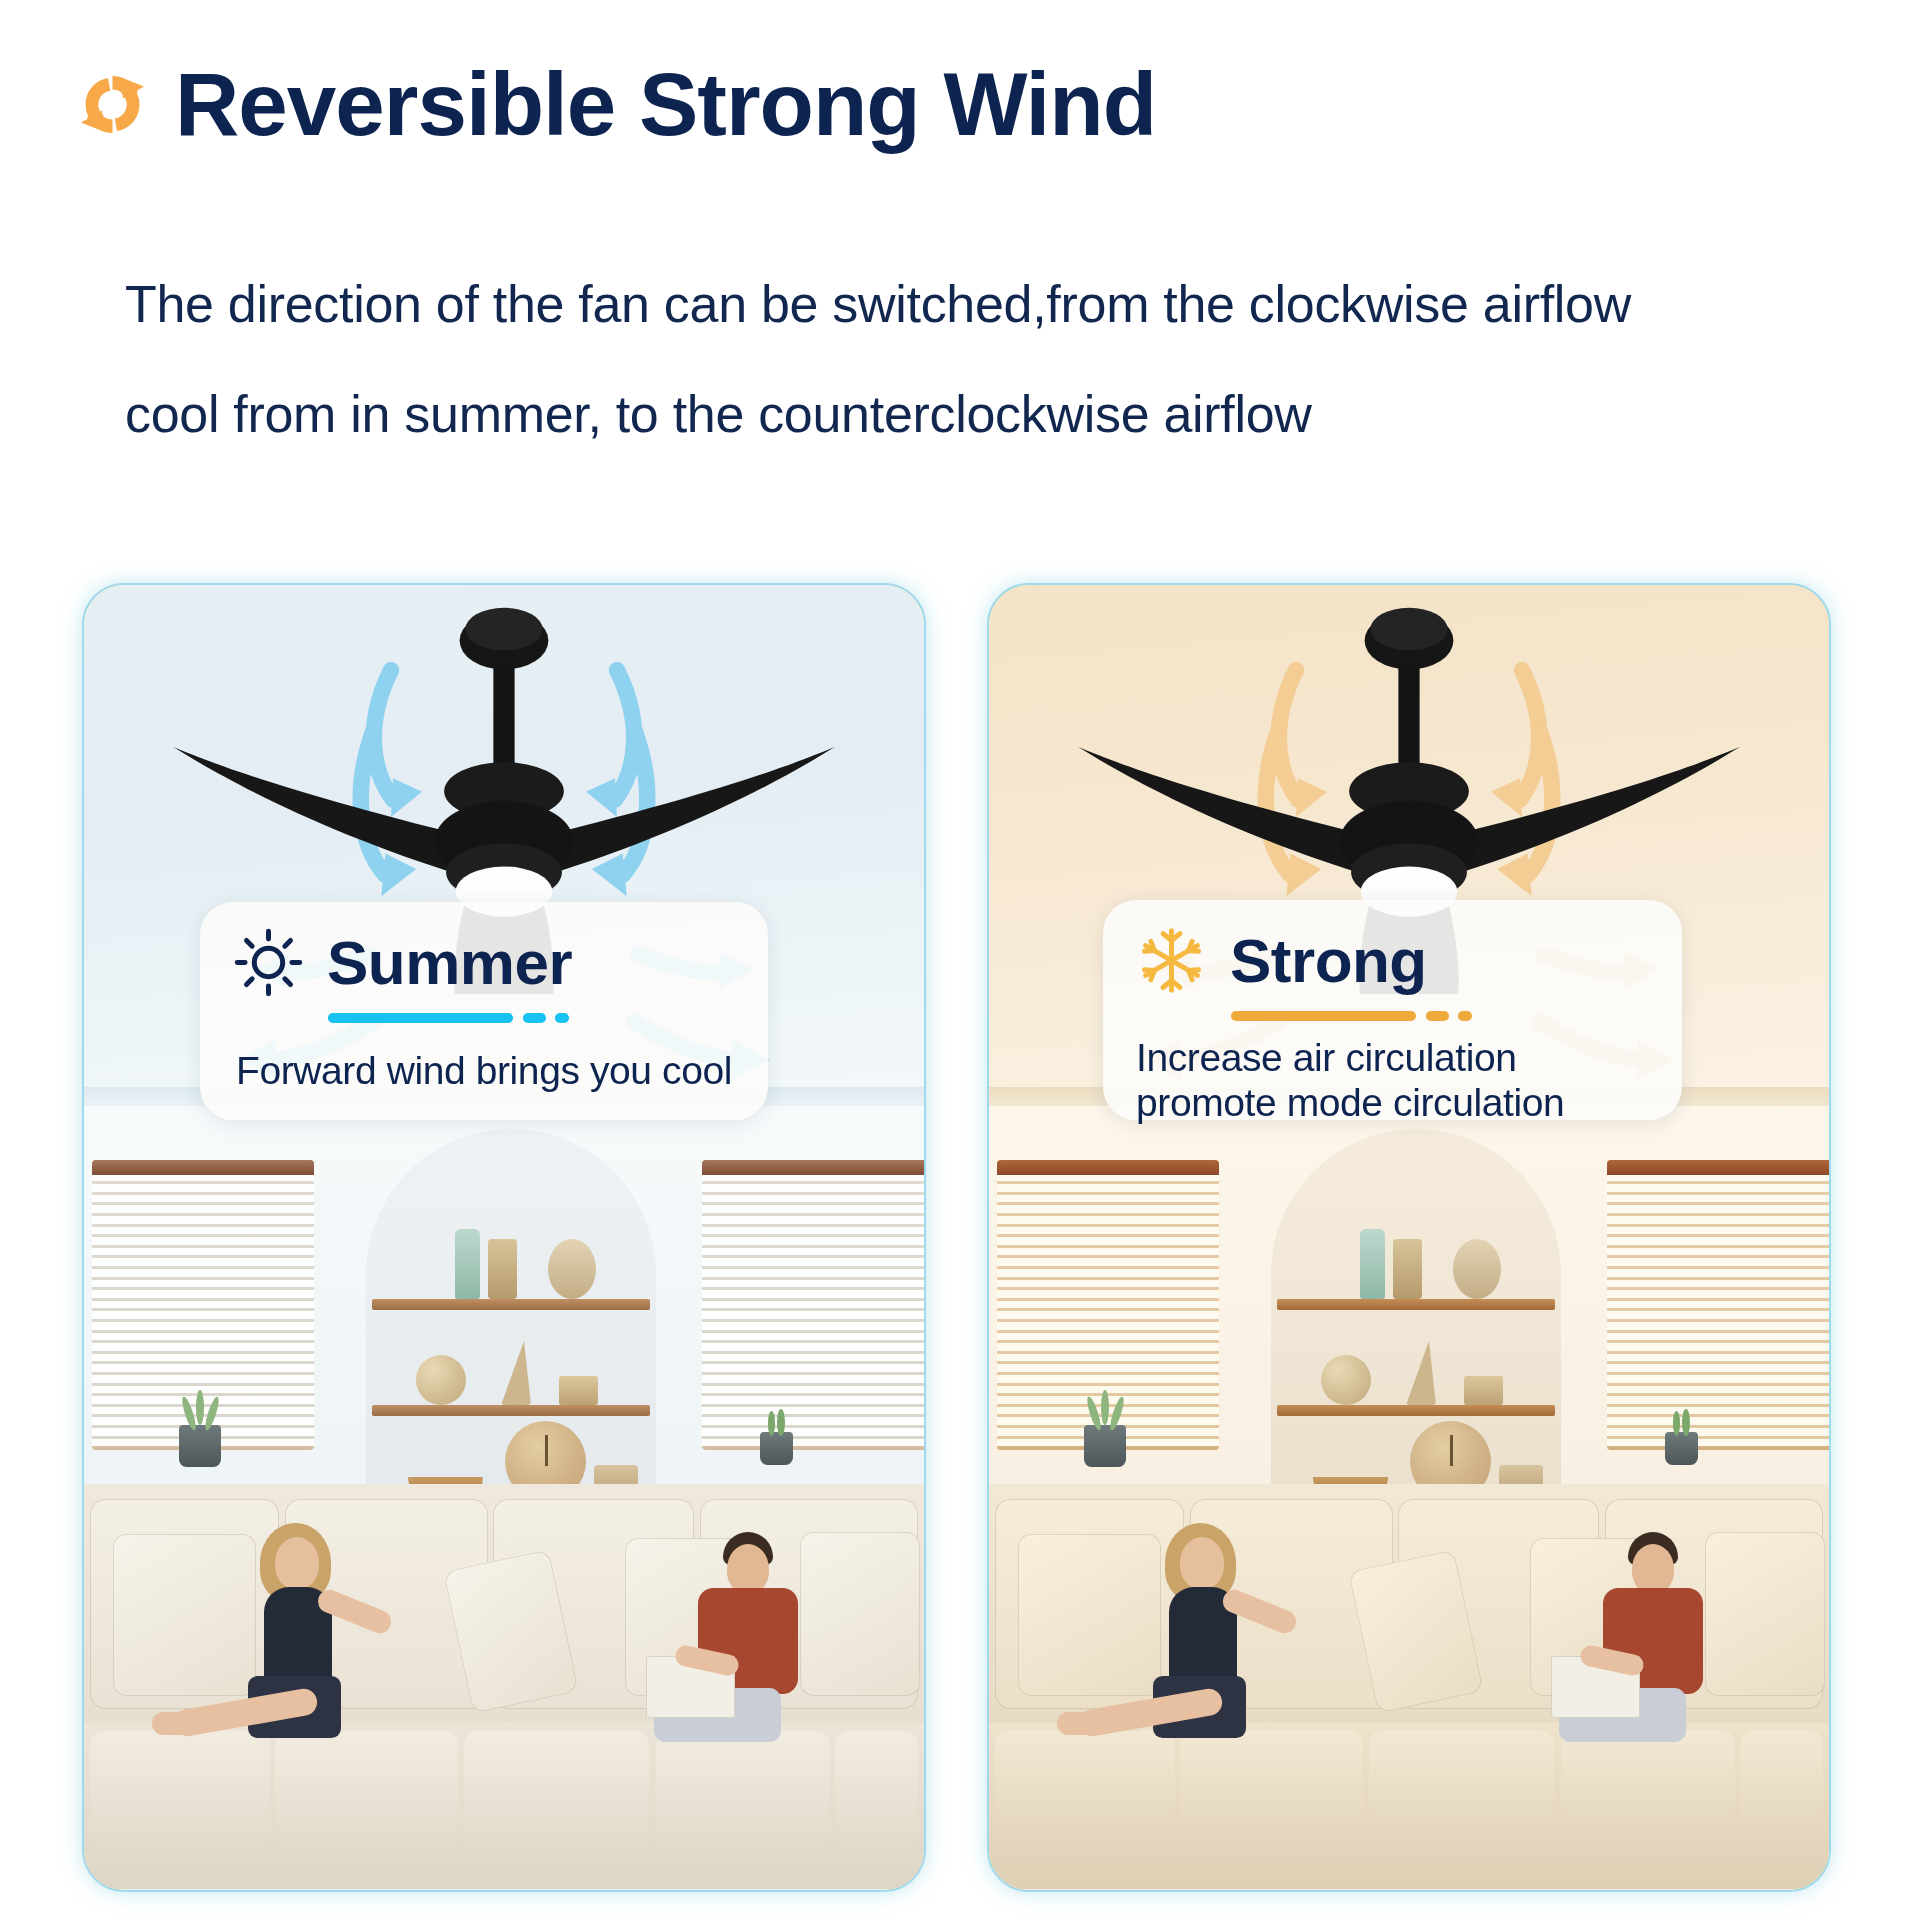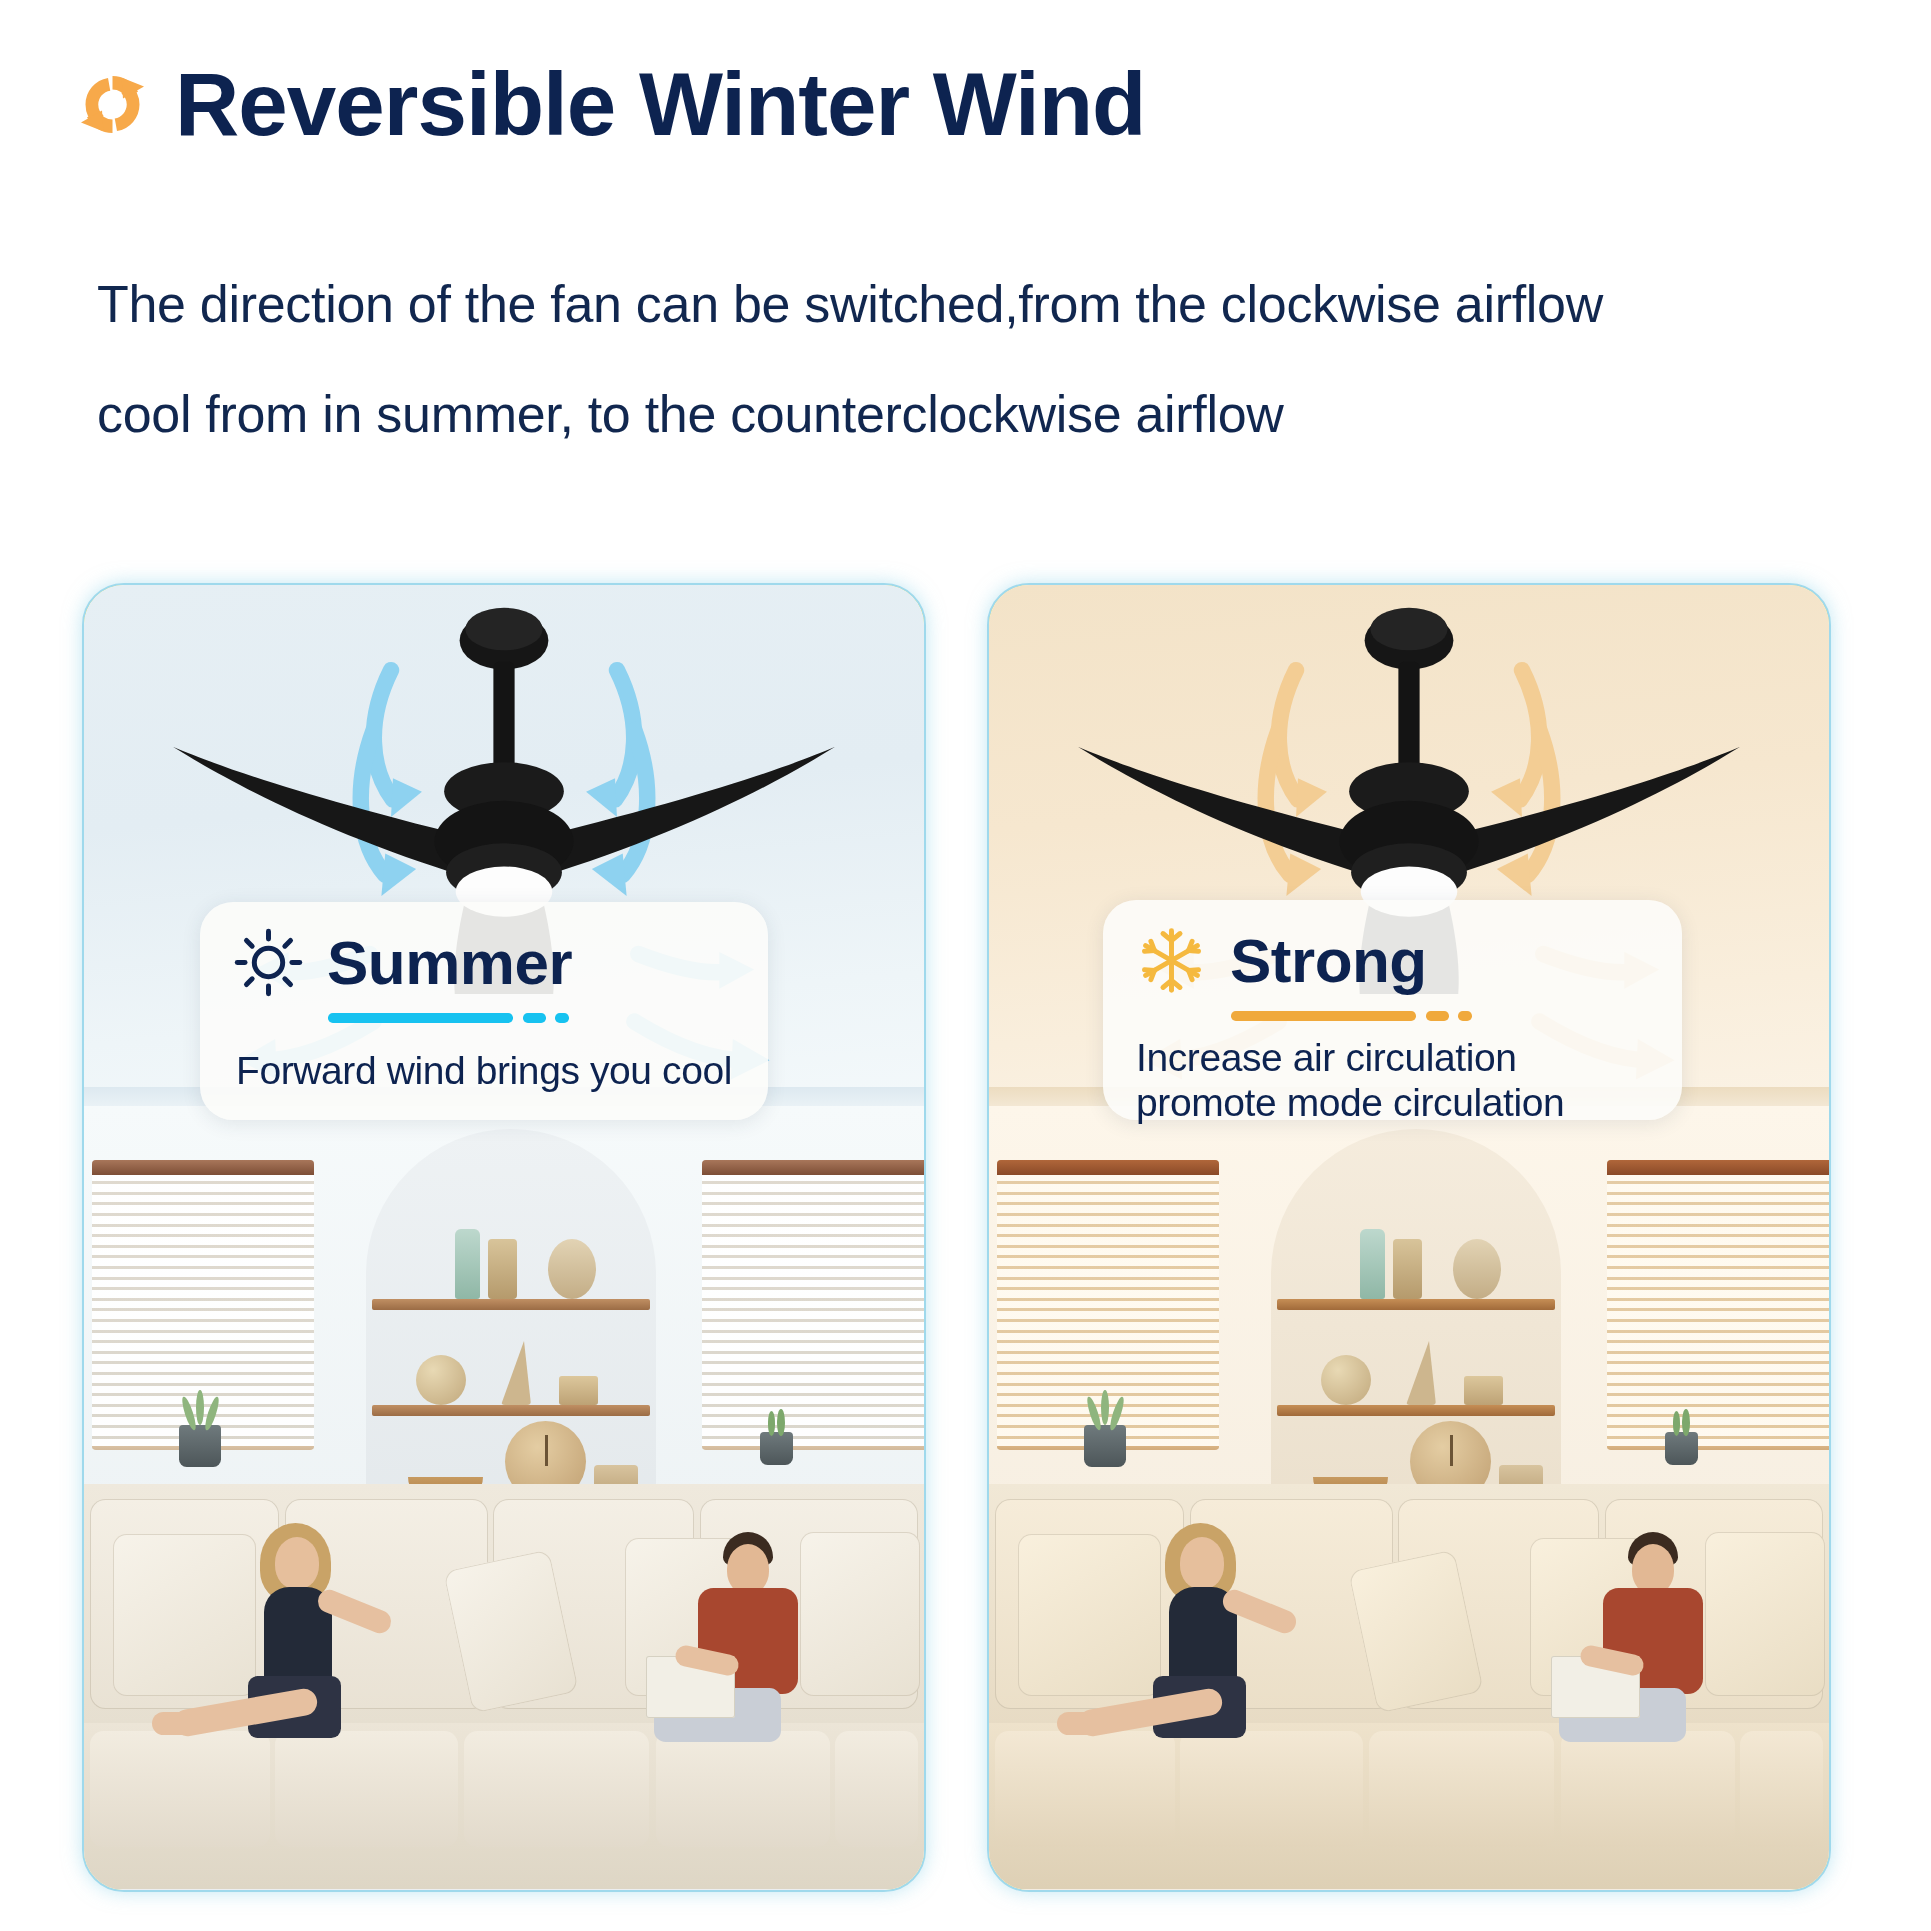--- a/index.html
+++ b/index.html
@@ -23,21 +23,21 @@
   .page-title{
     font-size:89px;font-weight:bold;color:#0d2350;
     letter-spacing:-1px;line-height:1;white-space:nowrap;
     margin:0;
   }
   .subtitle{
     position:absolute;left:97px;top:249px;width:1786px;
     font-size:52px;line-height:110px;color:#11274f;
     font-weight:normal;letter-spacing:-0.3px;
   }
-  .subtitle .ln{display:block;white-space:nowrap;}
+  .subtitle .ln{display:block;white-space:nowrap;margin-left:28px;}
 
   
   .panels{
     position:absolute;left:0;top:583px;width:1931px;height:1313px;
   }
   .panel{
     position:absolute;top:0;width:840px;height:1305px;
     border-radius:42px;
     overflow:hidden;
     border:2.9px solid #9fd9ec;
@@ -201,21 +201,21 @@
 
   <div class="title-row">
     <svg class="reverse-icon" viewBox="0 0 100 100">
       <path d="M50 12 A38 38 0 0 1 84 33 L68 41 A21 21 0 0 0 50 30 Z" fill="#f7a94a"></path>
       <path d="M14 50 A36 36 0 0 1 44 14.6 L47 31.5 A19 19 0 0 0 31 50 A19 19 0 0 0 38 64.6 L27 77.5 A36 36 0 0 1 14 50 Z" fill="#f7a94a"></path>
       <path d="M86 50 A36 36 0 0 1 56 85.4 L53 68.5 A19 19 0 0 0 69 50 A19 19 0 0 0 62 35.4 L73 22.5 A36 36 0 0 1 86 50 Z" fill="#f7a94a"></path>
       <path d="M50 88 A38 38 0 0 1 16 67 L32 59 A21 21 0 0 0 50 70 Z" fill="#f7a94a"></path>
       <polygon points="62,14 92,26 64,42" fill="#f7a94a"></polygon>
       <polygon points="38,86 8,74 36,58" fill="#f7a94a"></polygon>
     </svg>
-    <h1 class="page-title">Reversible Winter Wind</h1>
+    <h1 class="page-title">Reversible Strong Wind</h1>
   </div>
 
   <div class="subtitle">
     <span class="ln">The direction of the fan can be switched,from the clockwise airflow</span>
     <span class="ln">cool from in summer, to the counterclockwise airflow</span>
   </div>
 
 </div>
 
 <div class="panels">

